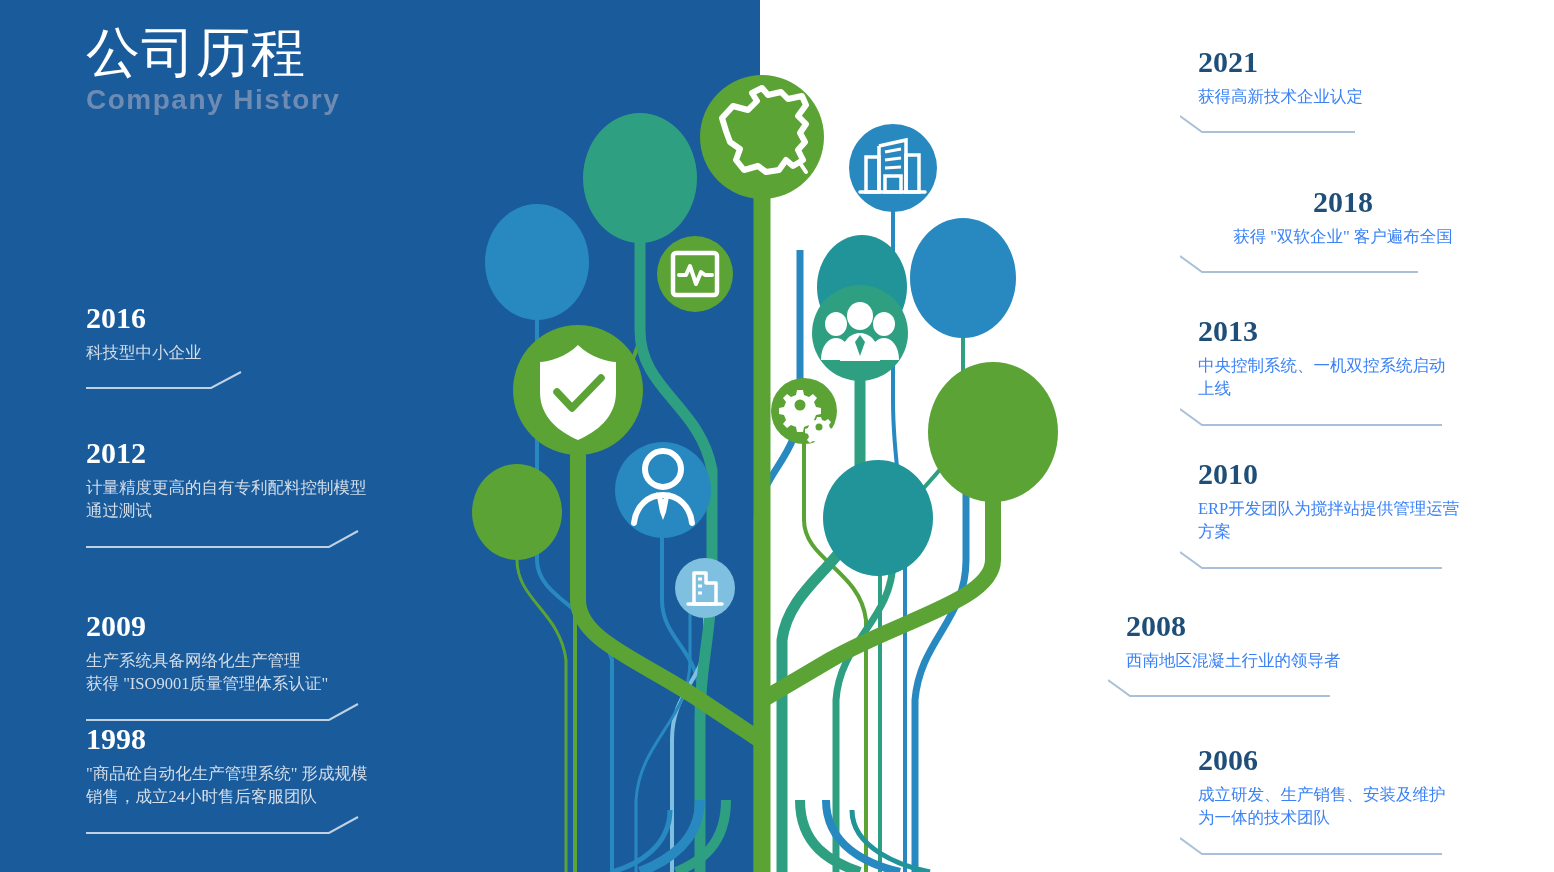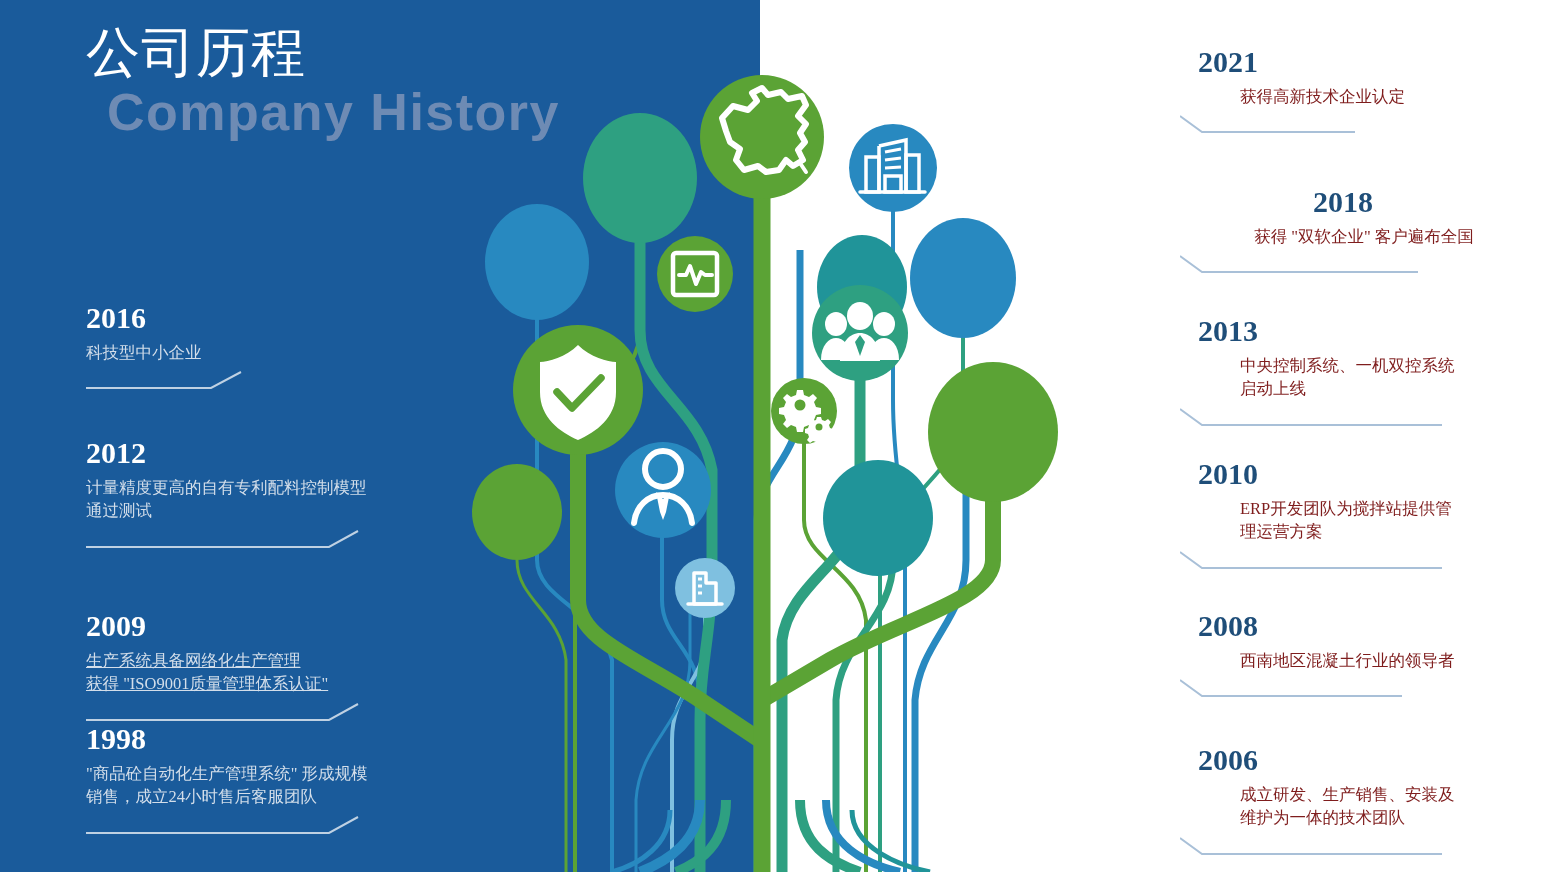--- a/index.html
+++ b/index.html
@@ -12,22 +12,22 @@
   .header { position:absolute; left:86px; top:26px; width:560px; height:110px; }
   .title-cn {
     position:absolute; left:0; top:0;
     font-family:"Liberation Serif", serif;
     font-size:54px; font-weight:normal; color:#ffffff;
     letter-spacing:1px; line-height:1; z-index:2;
   }
   .title-en {
     position:absolute; left:0; top:60px;
     font-family:"Liberation Sans", sans-serif;
-    font-size:52px; font-weight:bold; color:#6E8BB4;
-    letter-spacing:1.5px; line-height:1; z-index:1; white-space:nowrap;margin-left:21px;
+    font-size:28px; font-weight:bold; color:#6E8BB4;
+    letter-spacing:1.5px; line-height:1; z-index:1; white-space:nowrap;
   }
 
   
   .entry { position:absolute; }
   .entry .year {
     font-family:"Liberation Serif", serif;
     font-size:30px; font-weight:bold; line-height:1.05;
   }
   .entry .desc {
     font-family:"Liberation Serif", serif;
@@ -35,21 +35,21 @@
   }
   .entry .rule { position:relative; margin-top:6px; height:22px; }
   .entry .rule svg { position:absolute; left:0; top:0; display:block; }
 
   
   .left .year { color:#ffffff; }
   .left .desc { color:#D3DEEA; }
 
   
   .right .year { color:#1F4E79; }
-  .right .desc { color:#7f1d1d;margin-left:42px; }
+  .right .desc { color:#3b82f6; }
 
   
   .tree { position:absolute; left:0; top:0; width:1554px; height:872px; }
 </style>
 </head>
 <body>
 
 <div class="stage">
 
   <svg class="tree" viewBox="0 0 1554 872">
@@ -205,21 +205,21 @@
     <div class="desc">计量精度更高的自有专利配料控制模型通过测试</div>
     <div class="rule">
       <svg width="290" height="22" viewBox="0 0 290 22">
           <path d="M0,18 L243,18 L272,2" fill="none" stroke="#BFD1E3" stroke-width="2"></path>
         </svg>
     </div>
   </div>
 
   <div class="entry left" style="left:86px; top:578px; width:290px;margin-top:32px;">
     <div class="year">2009</div>
-    <div class="desc" style="white-space:pre-line;text-decoration:underline;">生产系统具备网络化生产管理
+    <div class="desc" style="white-space:pre-line;">生产系统具备网络化生产管理
 获得 "ISO9001质量管理体系认证"</div>
     <div class="rule">
       <svg width="290" height="22" viewBox="0 0 290 22">
           <path d="M0,18 L243,18 L272,2" fill="none" stroke="#BFD1E3" stroke-width="2"></path>
         </svg>
     </div>
   </div>
 
   <div class="entry left" style="left:86px; top:723px; width:290px;">
     <div class="year">1998</div>
@@ -264,21 +264,21 @@
   <div class="entry right" style="left:1198px; top:458px; width:262px;">
     <div class="year">2010</div>
     <div class="desc">ERP开发团队为搅拌站提供管理运营方案</div>
     <div class="rule">
       <svg width="290" height="22" viewBox="0 0 290 22" style="left:-18px;">
           <path d="M0,2 L22,18 L262,18" fill="none" stroke="#A9C0D8" stroke-width="2"></path>
         </svg>
     </div>
   </div>
 
-  <div class="entry right" style="left:1198px; top:610px; width:262px;">
+  <div class="entry right" style="left:1126px; top:610px; width:262px;">
     <div class="year">2008</div>
     <div class="desc">西南地区混凝土行业的领导者</div>
     <div class="rule">
       <svg width="290" height="22" viewBox="0 0 290 22" style="left:-18px;">
           <path d="M0,2 L22,18 L222,18" fill="none" stroke="#A9C0D8" stroke-width="2"></path>
         </svg>
     </div>
   </div>
 
   <div class="entry right" style="left:1198px; top:744px; width:262px;">

